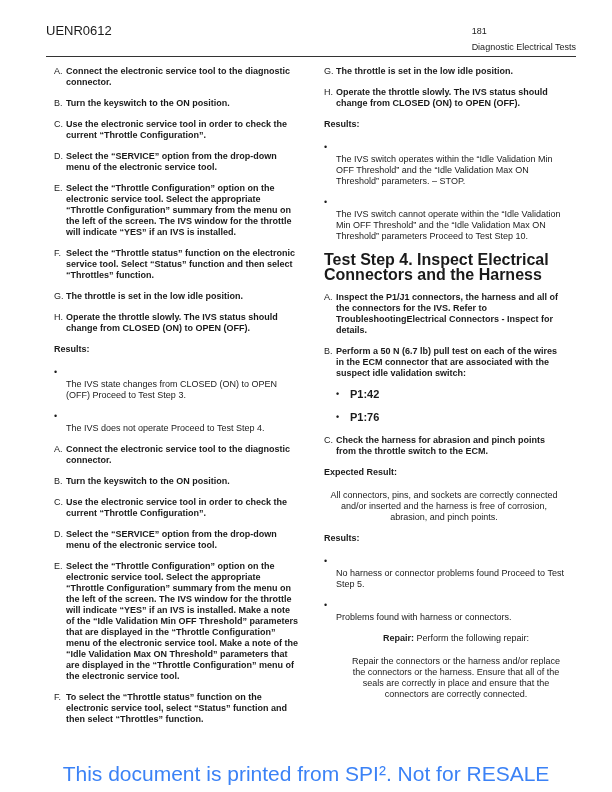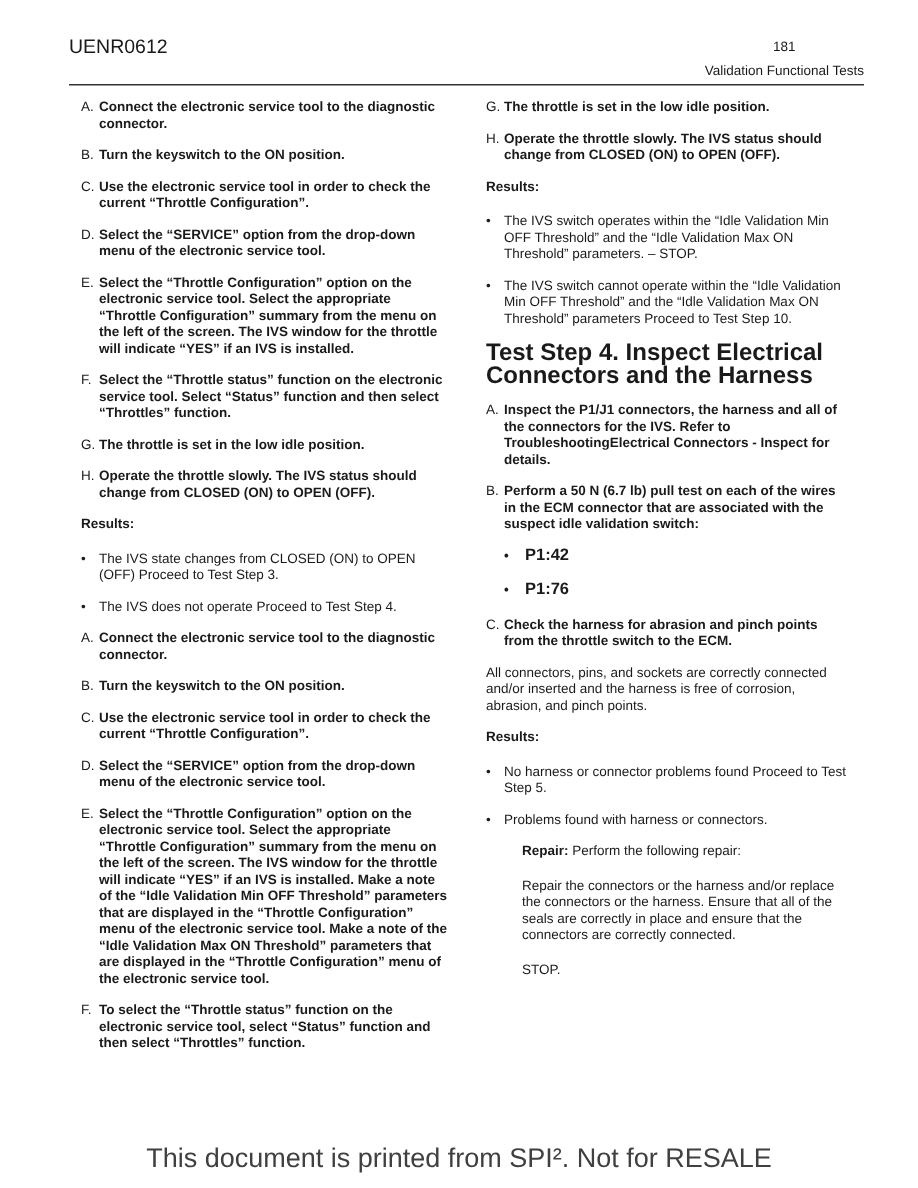--- a/index.html
+++ b/index.html
@@ -1,46 +1,46 @@
 <!DOCTYPE html>
 <html><head>
 <meta charset="utf-8">
 <style>
   html, body { margin: 0; padding: 0; background: #ffffff; }
   body { width: 612px; height: 792px; position: relative; overflow: hidden;
          font-family: "Liberation Sans", sans-serif; color: #1a1a1a; }
   .hdr-left { position: absolute; left: 46px; top: 23px; font-size: 13px; }
-  .hdr-right { position: absolute; right: 36px; top: 23px; font-size: 9px; text-align: center; line-height: 16px; }
+  .hdr-right { position: absolute; right: 36px; top: 23px; font-size: 9px; text-align: left; line-height: 16px; }
   .hdr-rule { position: absolute; left: 46px; right: 36px; top: 56px; height: 0; border-top: 1px solid #333; }
   .col { position: absolute; top: 66px; font-size: 9px; line-height: 11px; }
   .col.left { left: 54px; width: 245px; }
   .col.right { left: 324px; width: 240px; }
   .step { display: flex; margin-bottom: 10px; }
   .step .lt { width: 12px; flex: 0 0 12px; }
   .step .tx { flex: 1; font-weight: bold; }
   .bul { display: flex; margin-bottom: 10px; }
   .bul .dot { width: 12px; flex: 0 0 12px; }
-  .bul .tx { flex: 1; }
+  .bul .tx { flex: 1; margin-top: 12px; }
   .sub { font-weight: bold; margin: 4px 0 12px 0; }
   .h3 { font-weight: bold; font-size: 16px; line-height: 15px; margin: 4px 0 10px 0; }
   .pin { display: flex; margin: 6px 0 12px 12px; font-weight: bold; font-size: 11px; }
   .pin .dot { width: 14px; font-size: 9px; }
-  .para { margin-bottom: 10px; }
+  .para { margin-bottom: 10px; text-align: center; }
   .repair { margin-left: 24px; }
   .repair .para { margin-bottom: 12px; }
-  .footer { position: absolute; left: 0; right: 0; top: 762px; text-align: center; font-size: 18px; color: #404040; }
+  .footer { position: absolute; left: 0; right: 0; top: 762px; text-align: center; font-size: 21px; color: #3b82f6; }
 </style>
 </head>
 <body>
 
 <div>
   <div class="hdr-left">UENR0612</div>
   <div class="hdr-right">
     <div>181</div>
-    <div>Validation Functional Tests</div>
+    <div>Diagnostic Electrical Tests</div>
   </div>
   <div class="hdr-rule"></div>
 </div>
 
 <div class="col left">
   <div class="step">
       <span class="lt">A.</span>
       <span class="tx">Connect the electronic service tool to the diagnostic connector.</span>
     </div>
   <div class="step">
@@ -145,32 +145,32 @@
   <div class="pin">
       <span class="dot">•</span>
       <span>P1:76</span>
     </div>
 
   <div class="step">
       <span class="lt">C.</span>
       <span class="tx">Check the harness for abrasion and pinch points from the throttle switch to the ECM.</span>
     </div>
 
+  <div class="sub">Expected Result:</div>
   <div class="para">All connectors, pins, and sockets are correctly connected and/or inserted and the harness is free of corrosion, abrasion, and pinch points.</div>
 
   <div class="sub">Results:</div>
   <div class="bul">
       <span class="dot">•</span>
       <span class="tx">No harness or connector problems found Proceed to Test Step 5.</span>
     </div>
   <div class="bul">
       <span class="dot">•</span>
       <span class="tx">Problems found with harness or connectors.</span>
     </div>
 
   <div class="repair">
     <div class="para"><b>Repair:</b><span> Perform the following repair:</span></div>
     <div class="para">Repair the connectors or the harness and/or replace the connectors or the harness. Ensure that all of the seals are correctly in place and ensure that the connectors are correctly connected.</div>
-    <div class="para">STOP.</div>
   </div>
 </div>
 
 <div class="footer">This document is printed from SPI². Not for RESALE</div>
 
 </body></html>

